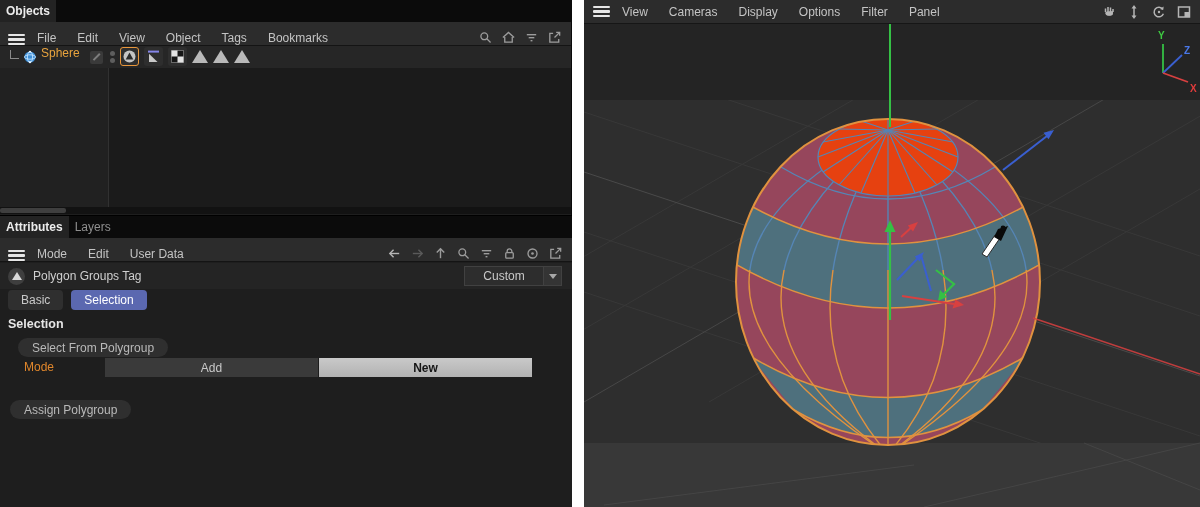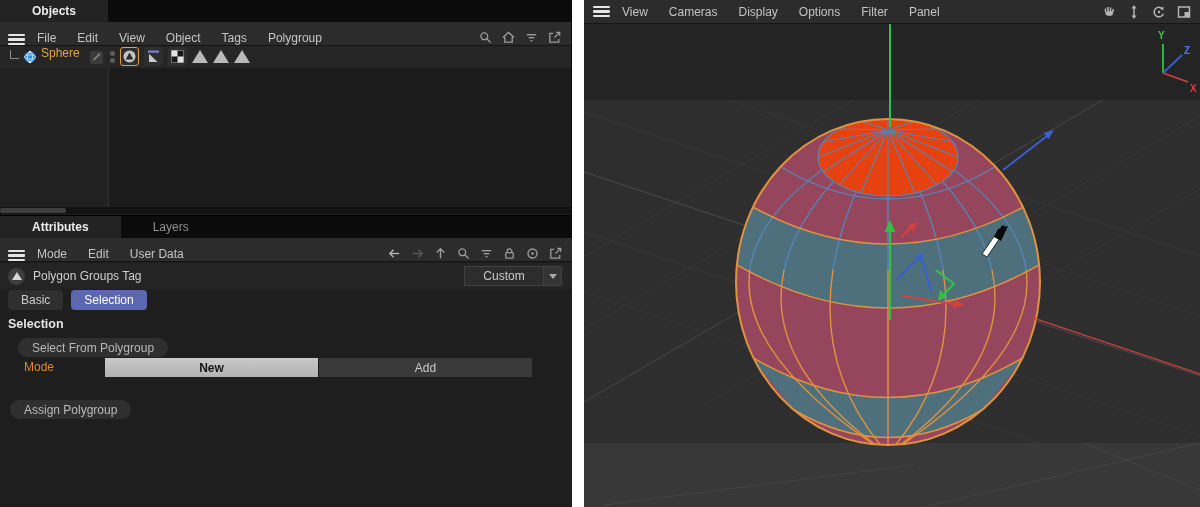--- a/index.html
+++ b/index.html
@@ -10,21 +10,21 @@
   
   .ic { display:inline-block; vertical-align:middle; }
   .ic svg { display:block; }
   .hamburger { width:17px; height:11px; display:flex; flex-direction:column; justify-content:space-between; }
   .hamburger span { display:block; height:2.2px; background:#e6e6e6; border-radius:1px; }
 
   
   #left-panel { position:absolute; left:0; top:0; width:572px; height:507px; background:#1e1e1e; border-right:1px solid #0a0a0a; }
 
   .tabstrip { height:22px; background:#0b0b0b; display:flex; align-items:stretch; }
-  .tab { padding:0 32px; display:flex; align-items:center; font-size:12px; color:#8f8f8f; cursor:default; }
+  .tab { padding:0 6px; display:flex; align-items:center; font-size:12px; color:#8f8f8f; cursor:default; }
   .tab.active { background:#232323; color:#ececec; font-weight:bold; }
 
   .menubar { height:24px; background:#2c2c2c; border-bottom:1px solid #141414; display:flex; align-items:flex-end; font-size:12px; color:#c4c4c4; }
   .menubar .hamburger { margin:0 12px 0 8px; }
   .menubar .mitem { margin-right:21px; }
   .menubar .spacer { flex:1; }
   .menubar .right-icons { display:flex; align-items:center; gap:8px; margin-right:9px; color:#9c9c9c; }
 
   
   #om-row { height:22px; background:#262626; display:flex; align-items:center; position:relative; }
@@ -94,21 +94,21 @@
       <div class="hamburger">
           <span></span>
           <span></span>
           <span></span>
         </div>
       <span class="mitem">File</span>
       <span class="mitem">Edit</span>
       <span class="mitem">View</span>
       <span class="mitem">Object</span>
       <span class="mitem">Tags</span>
-      <span class="mitem">Polygroup</span>
+      <span class="mitem">Bookmarks</span>
       <span class="spacer"></span>
       <span class="right-icons">
         <span class="ic">
             <svg width="15" height="15" viewBox="0 0 16 16" fill="none" stroke="currentColor" stroke-width="1.4">
               <circle cx="6.7" cy="6.7" r="3.6"></circle>
               <line x1="9.4" y1="9.4" x2="13.4" y2="13.4"></line>
             </svg>
           </span>
         <span class="ic">
             <svg width="15" height="15" viewBox="0 0 16 16" fill="none" stroke="currentColor" stroke-width="1.4">
@@ -271,22 +271,22 @@
         <div class="sec-tab active">Selection</div>
       </div>
 
       <div id="sel-heading">Selection</div>
 
       <div class="pill-btn" id="btn-selectfrom">Select From Polygroup</div>
 
       <div id="mode-row">
         <span id="mode-label">Mode</span>
         <div id="mode-seg">
+          <div class="seg-cell">Add</div>
           <div class="seg-cell selected">New</div>
-          <div class="seg-cell">Add</div>
         </div>
       </div>
 
       <div class="pill-btn" id="btn-assign">Assign Polygroup</div>
     </div>
   </div>
 
   <div id="viewport">
     <div id="vp-menubar">
       <div class="hamburger">

